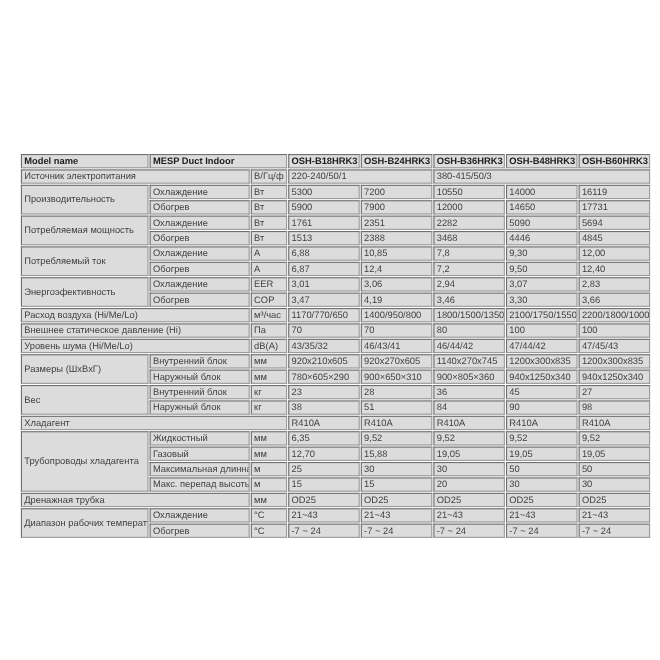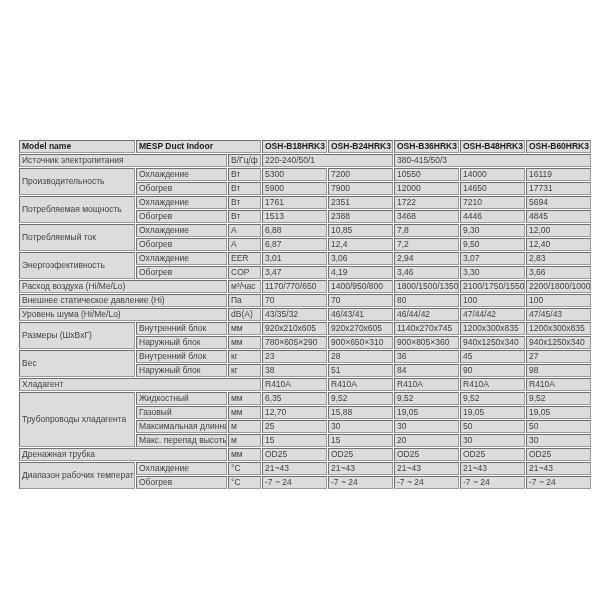--- a/index.html
+++ b/index.html
@@ -97,22 +97,22 @@
           <td>12000</td>
           <td>14650</td>
           <td>17731</td>
         </tr>
         <tr>
           <td rowspan="2">Потребляемая мощность</td>
           <td>Охлаждение</td>
           <td>Вт</td>
           <td>1761</td>
           <td>2351</td>
-          <td>1722</td>
-          <td>7210</td>
+          <td>2282</td>
+          <td>5090</td>
           <td>5694</td>
         </tr>
         <tr>
           <td>Обогрев</td>
           <td>Вт</td>
           <td>1513</td>
           <td>2388</td>
           <td>3468</td>
           <td>4446</td>
           <td>4845</td>

